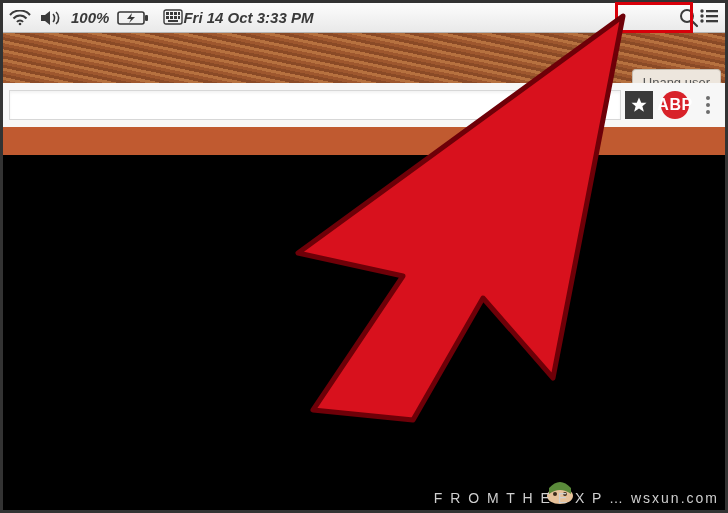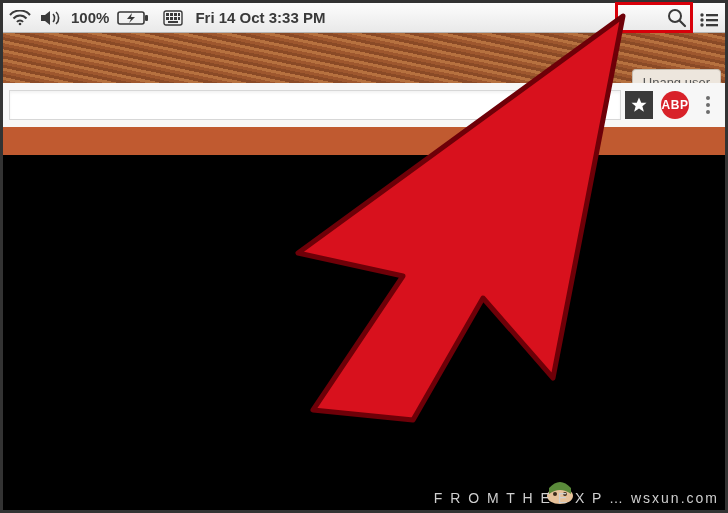--- a/index.html
+++ b/index.html
@@ -6,24 +6,25 @@
   html, body { width: 728px; height: 513px; overflow: hidden; font-family: -apple-system, "Helvetica Neue", Arial, sans-serif; background:#888; }
   .screen { position: relative; width: 728px; height: 513px; background: #000; border: 3px solid #333; }
   
   .menubar {
     position: absolute; top: 0; left: 0; right: 0; height: 30px;
     background: linear-gradient(#fdfdfd,#e9e9e9);
     border-bottom: 1px solid #b5b5b5;
     display: flex; align-items: center;
     font-size: 15px; color: #3a3a3a; font-weight: 600;
     padding: 0 6px;
+    font-style: italic;
   }
   .menubar .left { display:flex; align-items:center; gap:8px; }
   .menubar .gap { flex:1; }
-  .menubar .status { display:flex; align-items:flex-end; gap:12px; }
+  .menubar .status { display:flex; align-items:flex-start; }
   .menubar svg { display:block; }
   .hl-box {
     position:absolute; top:-1px; right:32px; width:78px; height:31px;
     border:3px solid #d8000a; pointer-events:none;
   }
   
   .wood {
     position:absolute; top:30px; left:0; right:0; height:50px;
     background:
       repeating-linear-gradient(12deg,#9e572e 0 3px,#b6713f 3px 6px,#8a4a26 6px 9px);
@@ -48,21 +49,21 @@
     flex:1; height:30px; background:#fff; border:1px solid #d7d7d7;
     box-shadow: inset 0 2px 3px rgba(0,0,0,.05);
   }
   .star {
     width:28px; height:28px; background:#3a3a3a;
     display:flex; align-items:center; justify-content:center;
     margin-left:4px; color:#fff; font-size:18px;
   }
   .abp {
     width:28px; height:28px; border-radius:50%; background:#d8222a;
-    color:#fff; font-size:12px; font-weight:700; letter-spacing:.5px;
+    color:#fff; font-size:16px; font-weight:700; letter-spacing:.5px;
     display:flex; align-items:center; justify-content:center; margin-left:8px;
   }
   .chrome-menu {
     width:22px; height:28px; display:flex; flex-direction:column;
     justify-content:center; align-items:center; gap:3px; margin-left:8px;
   }
   .chrome-menu span{ width:4px; height:4px; background:#6d6d6d; border-radius:50%; }
   
   .orange {
     position:absolute; top:124px; left:0; right:0; height:28px;

